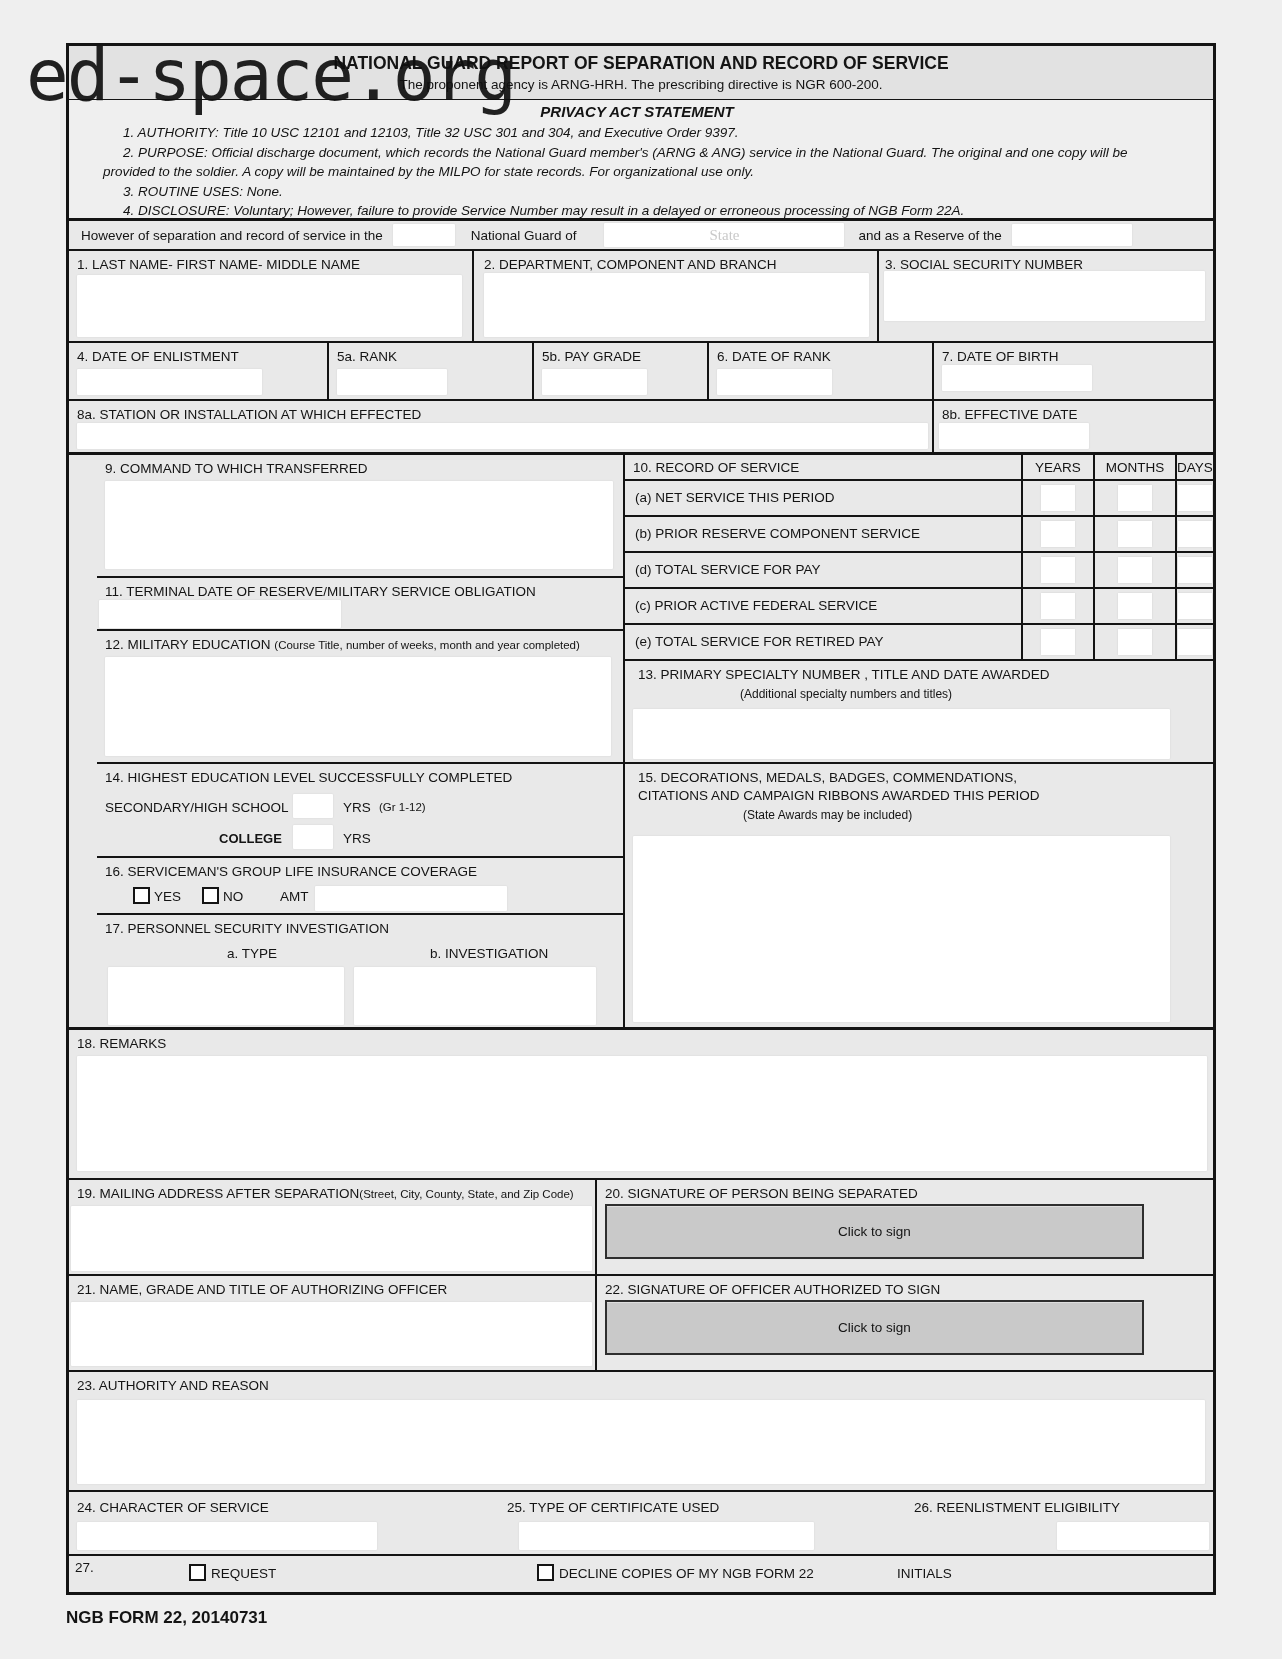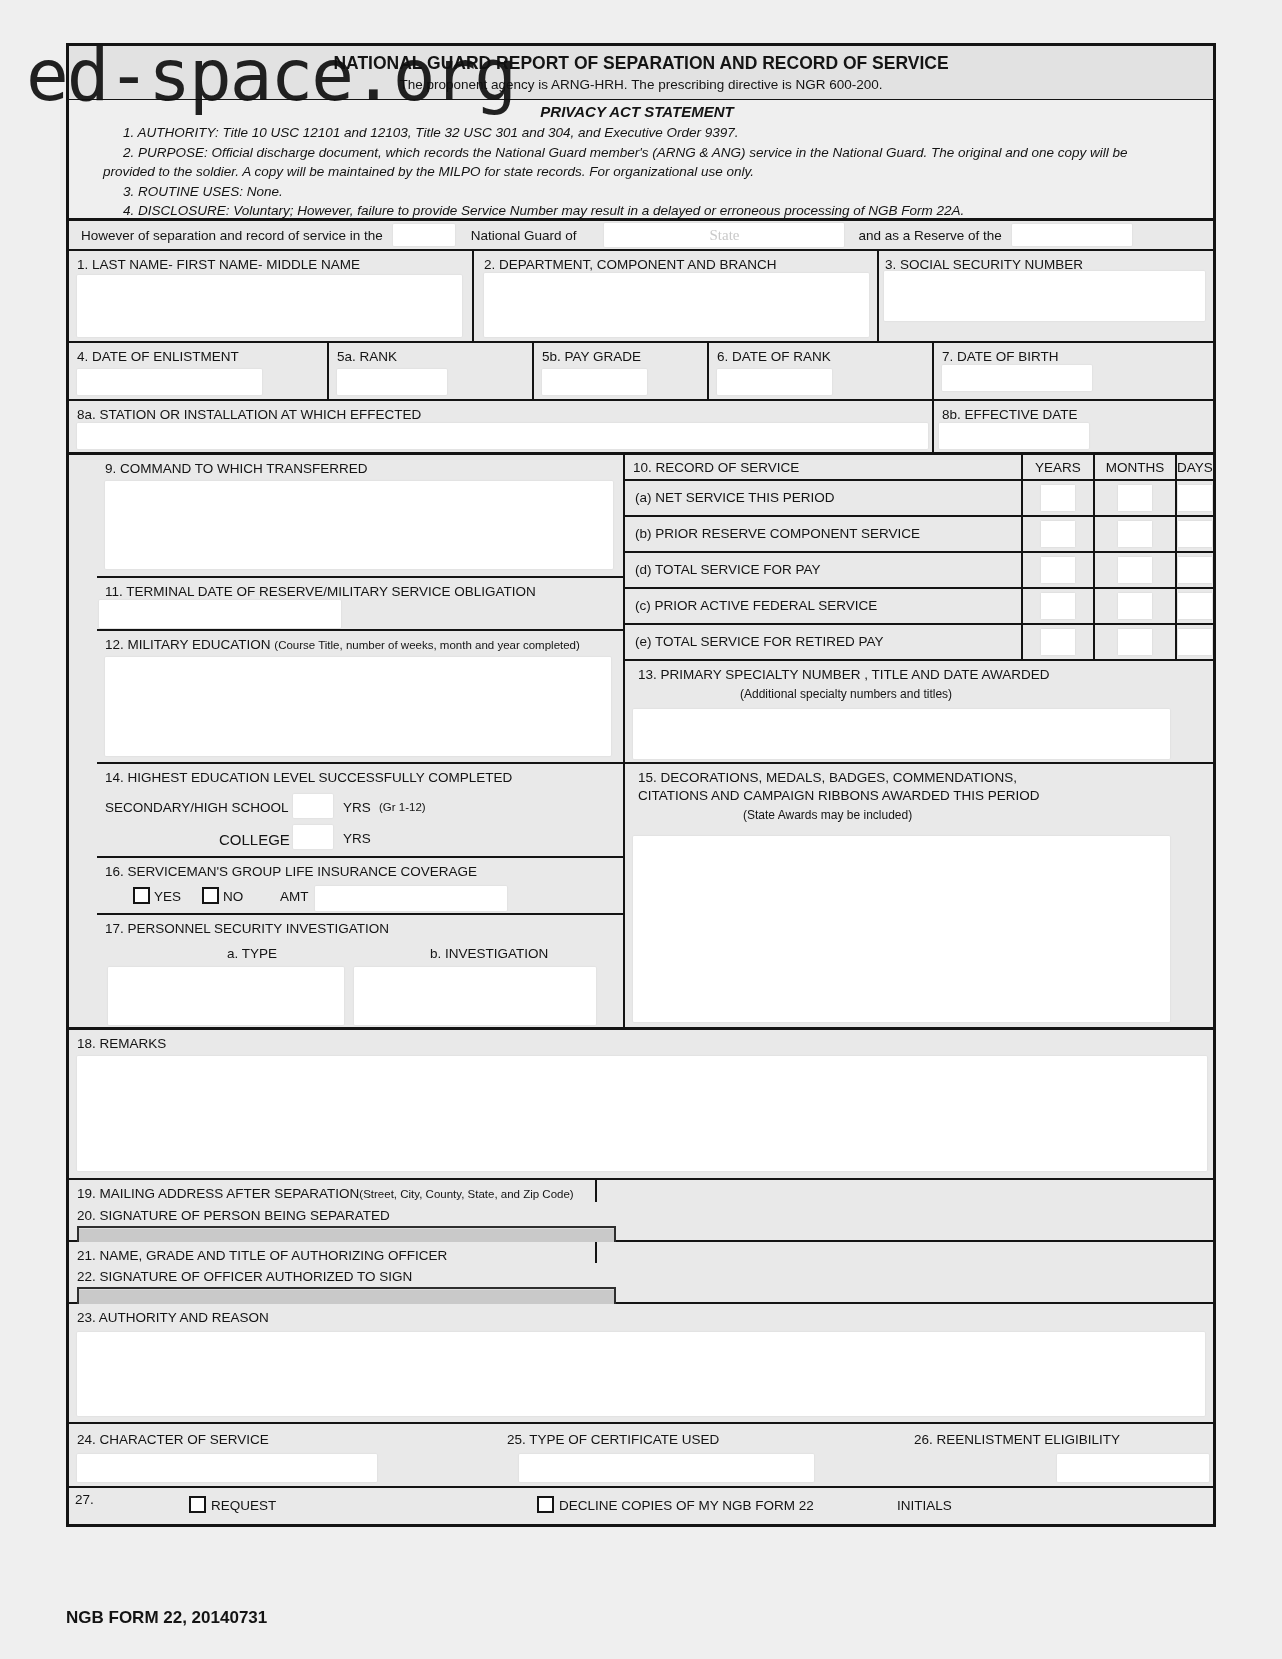--- a/index.html
+++ b/index.html
@@ -43,21 +43,21 @@
   .col-y { width:72px; } .col-m { width:82px; } .col-d { flex:1; }
   .ros-row { flex:1; display:flex; border-bottom:2px solid #141414; }
   .ros-row:last-child { border-bottom:none; }
   .ros-lbl { width:396px; font-size:13.5px; padding:9px 0 0 10px; }
   .ros-cell { border-left:2px solid #141414; position:relative; }
   .ros-box { position:absolute; left:50%; transform:translateX(-50%); top:4px; bottom:4px; width:34px;
              background:#fff; box-shadow:0 0 2px rgba(0,0,0,.10); }
   .sec13 { height:103px; } .sec15 { flex:1; border-bottom:none; }
   .cb { display:inline-block; width:17px; height:17px; background:#fff; border:2px solid #141414; vertical-align:middle; }
   .remarks { height:150px; }
-  .row1920, .row2122 { height:62px; display:flex;flex-direction:column; }
+  .row1920, .row2122 { height:96px; display:flex; }
   .c-left { width:528px; border-right:2px solid #141414; position:relative; background:#e9e9e9; }
   .c-right { flex:1; position:relative; background:#e9e9e9; }
   .sign-btn { position:absolute; left:8px; top:24px; width:539px; height:55px; background:#c9c9c9;
               border:2px solid #2e2e2e; display:flex; align-items:center; justify-content:center;
               font-size:13.5px; cursor:pointer; box-shadow:inset 0 1px 0 rgba(255,255,255,.4); }
   .sec23 { height:120px; }
   .row242526 { height:64px; position:relative; }
   .row27 { height:36px; position:relative; border-bottom:none; font-size:13.5px; }
   .abs { position:absolute; }
   .state-ph { font-family:"Liberation Serif", serif; font-size:15px; color:#c9c9c9; }
@@ -166,21 +166,21 @@
           </div>
           <div class="abox" style="left:8px;top:26px;right:12px;bottom:6px;"></div>
         </div>
 
         <div class="msec sec14">
           <div class="lbl">14. HIGHEST EDUCATION LEVEL SUCCESSFULLY COMPLETED</div>
           <span class="abs" style="left:8px;top:36px;font-size:13.5px;">SECONDARY/HIGH SCHOOL</span>
           <span class="abox" style="left:196px;top:30px;width:40px;height:24px;"></span>
           <span class="abs" style="left:246px;top:36px;font-size:13.5px;">YRS</span>
           <span class="abs note" style="left:282px;top:37px;">(Gr 1-12)</span>
-          <span class="abs" style="left:122px;top:67px;font-size:15px;">COLLEGE</span>
+          <span class="abs" style="left:122px;top:67px;font-size:13px;font-weight:bold;">COLLEGE</span>
           <span class="abox" style="left:196px;top:61px;width:40px;height:24px;"></span>
           <span class="abs" style="left:246px;top:67px;font-size:13.5px;">YRS</span>
         </div>
 
         <div class="msec sec16">
           <div class="lbl">16. SERVICEMAN'S GROUP LIFE INSURANCE COVERAGE</div>
           <span class="cb abs" style="left:36px;top:29px;"></span>
           <span class="abs" style="left:57px;top:31px;font-size:13.5px;">YES</span>
           <span class="cb abs" style="left:105px;top:29px;"></span>
           <span class="abs" style="left:126px;top:31px;font-size:13.5px;">NO</span>

